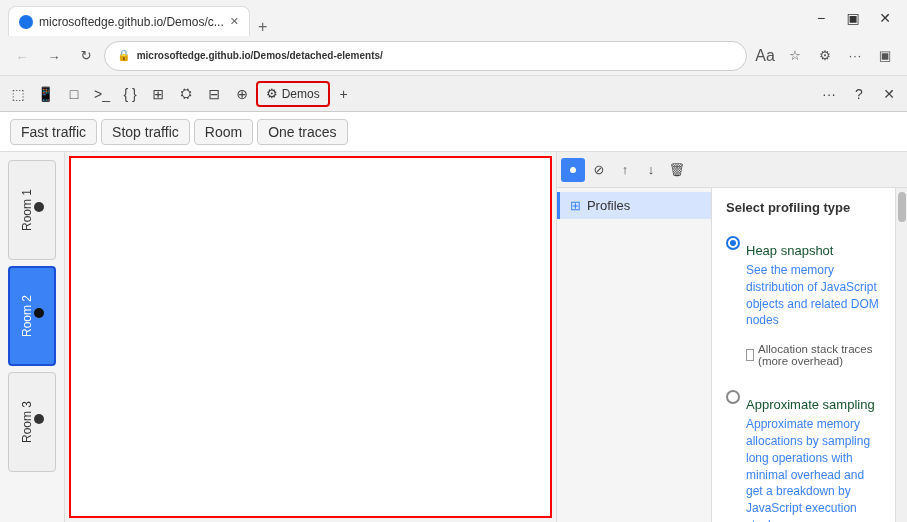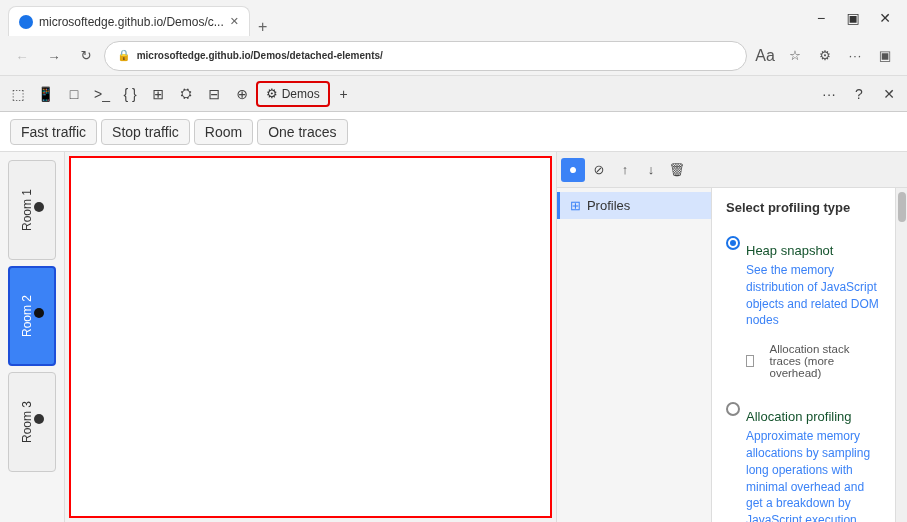--- a/index.html
+++ b/index.html
@@ -136,21 +136,21 @@
     .profiling-option-header { display: flex; align-items: center; gap: 6px; margin-bottom: 4px; }
     .radio-btn {
       width: 14px; height: 14px; border: 2px solid #888; border-radius: 50%;
       display: flex; align-items: center; justify-content: center; flex-shrink: 0;
       cursor: pointer;
     }
     .radio-btn.selected { border-color: #1a73e8; }
     .radio-inner { width: 6px; height: 6px; background: #1a73e8; border-radius: 50%; }
     .option-label { font-size: 13px; font-weight: 500; color: #14532d; margin-top: 16px; }
     .option-desc { font-size: 12px; color: #3b82f6; line-height: 1.4; margin-left: 20px; }
-    .option-suboption { display: flex; align-items: center; gap: 16px; margin-left: 20px; margin-top: 6px; }
+    .option-suboption { display: flex; align-items: center; gap: 4px; margin-left: 20px; margin-top: 6px; }
     .checkbox { width: 12px; height: 12px; border: 1px solid #999; background: #fff; display: inline-block; cursor: pointer; }
     .suboption-label { font-size: 11.5px; color: #555; }
     .scrollbar-track {
       width: 12px; background: #f0f0f0; border-left: 1px solid #ddd;
     }
     .scrollbar-thumb {
       width: 8px; height: 30px; background: #bbb; border-radius: 4px;
       margin: 4px auto; cursor: pointer;
     }
   </style>
@@ -282,21 +282,21 @@
           <div class="profiling-option">
             <div class="option-suboption">
               <span class="checkbox"></span>
               <span class="suboption-label">Allocation stack traces (more overhead)</span>
             </div>
           </div>
 
           <div class="profiling-option">
             <div class="profiling-option-header">
               <div class="radio-btn"></div>
-              <span class="option-label">Allocation profiling</span>
+              <span class="option-label">Approximate sampling</span>
             </div>
             <div class="option-desc">
               Approximate memory allocations by sampling long operations with minimal overhead and get a breakdown by JavaScript execution stack
             </div>
 
           </div>
 
         </div>
 
         <div class="scrollbar-track">

